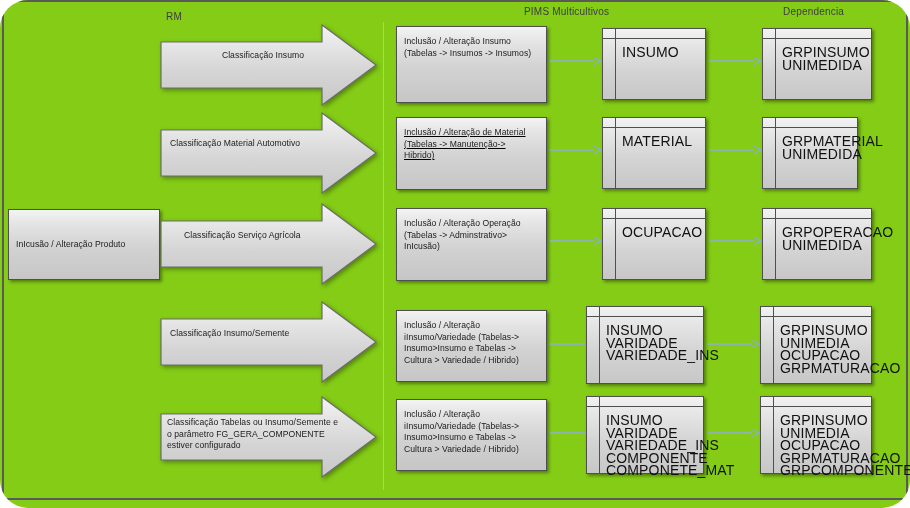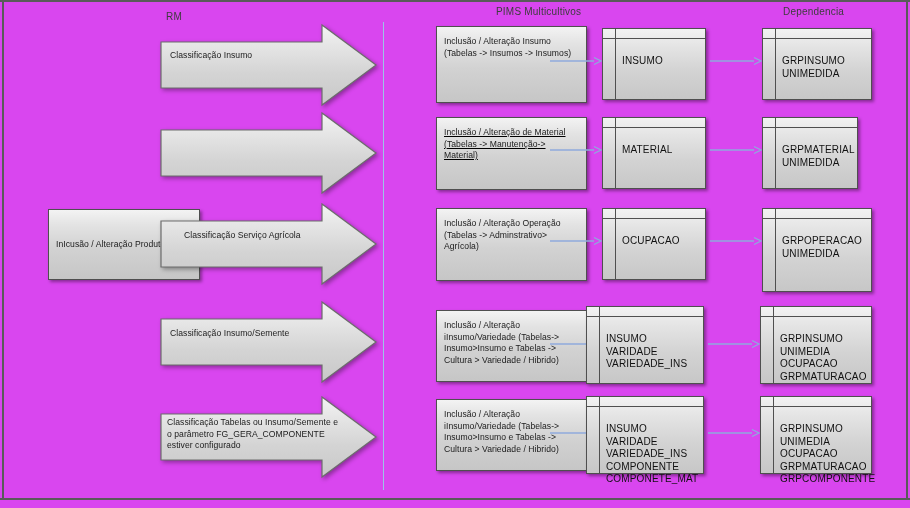--- a/index.html
+++ b/index.html
@@ -7,23 +7,24 @@
     padding: 0;
     background: #ffffff;
   }
   body {
     font-family: "Liberation Sans", sans-serif;
   }
   #canvas {
     position: relative;
     width: 910px;
     height: 508px;
-    background: #d946ef;
+    background: #84cc16;
     box-sizing: border-box;
     overflow: hidden;
+    border-radius: 28px;
   }
   
   .frame-top, .frame-bottom, .frame-left, .frame-right {
     position: absolute;
     background: #5a5a5a;
   }
   .frame-top    { left: 0; top: 0; width: 910px; height: 2px; }
   .frame-bottom { left: 0; top: 498px; width: 910px; height: 2px; }
   .frame-left   { left: 2px; top: 0; width: 2px; height: 498px; }
   .frame-right  { left: 906px; top: 0; width: 2px; height: 498px; }
@@ -50,21 +51,20 @@
   
   .pbox {
     position: absolute;
     box-sizing: border-box;
     border: 1px solid #4f4f4f;
     background: linear-gradient(180deg, #f3f3f3 0%, #e3e3e3 22%, #d2d2d2 55%, #c6c6c6 100%);
     box-shadow: 2px 2px 3px rgba(0,0,0,.38);
     display: flex;
     align-items: center;
     padding: 0 7px;
-    margin-left: 40px;
   }
   .pbox .ptext {
     font-size: 8.6px;
     line-height: 11.6px;
     color: #1b1b1b;
     letter-spacing: .05px;
   }
   .pbox.top-align { align-items: flex-start; padding-top: 9px; }
 
   
@@ -96,23 +96,23 @@
   .tbox .t-vrule {
     position: absolute;
     top: 0; bottom: 0;
     left: 12px;
     width: 1px;
     background: #4f4f4f;
   }
   .tbox .t-lines {
     position: absolute;
     left: 19px;
-    top: 26px;
+    top: 17px;
     right: 5px;
-    font-size: 10px;
+    font-size: 14px;
     line-height: 12.6px;
     color: #111111;
     letter-spacing: .15px;
   }
 
   
   .conn { position: absolute; }
   .conn svg { display: block; }
 </style>
 </head>
@@ -121,41 +121,41 @@
 <div id="canvas">
 
   <div class="frame-top"></div>
   <div class="frame-bottom"></div>
   <div class="frame-left"></div>
   <div class="frame-right"></div>
 
   <div class="lane-divider"></div>
 
   <div class="lane-title" style="left:166px; top:11px;">RM</div>
-  <div class="lane-title" style="left:496px; top:6px;">PIMS Multicultivos</div>
+  <div class="lane-title" style="left:524px; top:6px;">PIMS Multicultivos</div>
   <div class="lane-title" style="left:783px; top:6px;">Dependencia</div>
 
   <div class="pbox" style="left:8px; top:209px; width:152px; height:71px;">
     <div class="ptext">InIcusão / Alteração Produto</div>
   </div>
 
   <div class="arrow-wrap" style="left:160px; top:24px;">
     <svg width="220" height="82" viewBox="0 0 220 82">
       <defs>
         <linearGradient id="agrad1" x1="0" y1="0" x2="0" y2="1">
           <stop offset="0%" stop-color="#f4f4f4"></stop>
             <stop offset="25%" stop-color="#e6e6e6"></stop>
           <stop offset="60%" stop-color="#d4d4d4"></stop>
             <stop offset="100%" stop-color="#c8c8c8"></stop>
         </linearGradient>
       </defs>
       <path d="M1,18 L162,18 L162,1 L216,41 L162,81 L162,64 L1,64 Z" fill="url(#agrad1)" stroke="#6d6d6d" stroke-width="1.2" style="filter:drop-shadow(2px 2px 2px rgba(0,0,0,.35))"></path>
     </svg>
   </div>
-  <div class="arrow-label" style="left:170px; top:50px; width:170px;">Classificação Insumo</div>
+  <div class="arrow-label" style="left:178px; top:50px; width:170px;text-align:center;">Classificação Insumo</div>
 
   <div class="pbox top-align" style="left:396px; top:26px; width:151px; height:77px;">
     <div class="ptext">
       <span>Inclusão / Alteração Insumo</span><br>
       <span>(Tabelas -&gt; Insumos -&gt; Insumos)</span>
     </div>
   </div>
 
   <div class="conn" style="left:550px; top:56px;">
     <svg width="52" height="10" viewBox="0 0 52 10">
@@ -186,26 +186,27 @@
       <div>GRPINSUMO</div>
       <div>UNIMEDIDA</div>
     </div>
   </div>
 
   <div class="arrow-wrap" style="left:160px; top:112px;">
     <svg width="220" height="82" viewBox="0 0 220 82">
       <path d="M1,18 L162,18 L162,1 L216,41 L162,81 L162,64 L1,64 Z" fill="url(#agrad1)" stroke="#6d6d6d" stroke-width="1.2" style="filter:drop-shadow(2px 2px 2px rgba(0,0,0,.35))"></path>
     </svg>
   </div>
+  <div class="arrow-label" style="left:170px; top:138px; width:175px;">Classificação Material Automotivo</div>
 
   <div class="pbox top-align" style="left:396px; top:117px; width:151px; height:73px;text-decoration:underline;">
     <div class="ptext">
       <span>Inclusão / Alteração de Material</span><br>
       <span>(Tabelas -&gt; Manutenção-&gt;</span><br>
-      <span>Material)</span>
+      <span>Hibrido)</span>
     </div>
   </div>
 
   <div class="conn" style="left:550px; top:145px;">
     <svg width="52" height="10" viewBox="0 0 52 10">
       <line x1="0" y1="5" x2="44" y2="5" stroke="#8faadc" stroke-width="1.3"></line>
       <path d="M44,1.5 L51,5 L44,8.5" fill="none" stroke="#8faadc" stroke-width="1.3"></path>
     </svg>
   </div>
 
@@ -237,21 +238,21 @@
     <svg width="220" height="82" viewBox="0 0 220 82">
       <path d="M1,18 L162,18 L162,1 L216,41 L162,81 L162,64 L1,64 Z" fill="url(#agrad1)" stroke="#6d6d6d" stroke-width="1.2" style="filter:drop-shadow(2px 2px 2px rgba(0,0,0,.35))"></path>
     </svg>
   </div>
   <div class="arrow-label" style="left:184px; top:230px; width:175px;">Classificação Serviço Agrícola</div>
 
   <div class="pbox top-align" style="left:396px; top:208px; width:151px; height:73px;">
     <div class="ptext">
       <span>Inclusão / Alteração Operação</span><br>
       <span>(Tabelas -&gt; Adminstrativo&gt;</span><br>
-      <span>Agrícola)</span>
+      <span>InIcusão)</span>
     </div>
   </div>
 
   <div class="conn" style="left:550px; top:236px;">
     <svg width="52" height="10" viewBox="0 0 52 10">
       <line x1="0" y1="5" x2="44" y2="5" stroke="#8faadc" stroke-width="1.3"></line>
       <path d="M44,1.5 L51,5 L44,8.5" fill="none" stroke="#8faadc" stroke-width="1.3"></path>
     </svg>
   </div>
 
@@ -263,21 +264,21 @@
     </div>
   </div>
 
   <div class="conn" style="left:710px; top:236px;">
     <svg width="52" height="10" viewBox="0 0 52 10">
       <line x1="0" y1="5" x2="44" y2="5" stroke="#8faadc" stroke-width="1.3"></line>
       <path d="M44,1.5 L51,5 L44,8.5" fill="none" stroke="#8faadc" stroke-width="1.3"></path>
     </svg>
   </div>
 
-  <div class="tbox" style="left:762px; top:208px; width:110px; height:84px;">
+  <div class="tbox" style="left:762px; top:208px; width:110px; height:72px;">
     <div class="t-hrule"></div>
     <div class="t-vrule"></div>
     <div class="t-lines">
       <div>GRPOPERACAO</div>
       <div>UNIMEDIDA</div>
     </div>
   </div>
 
   <div class="arrow-wrap" style="left:160px; top:301px;">
     <svg width="220" height="82" viewBox="0 0 220 82">

